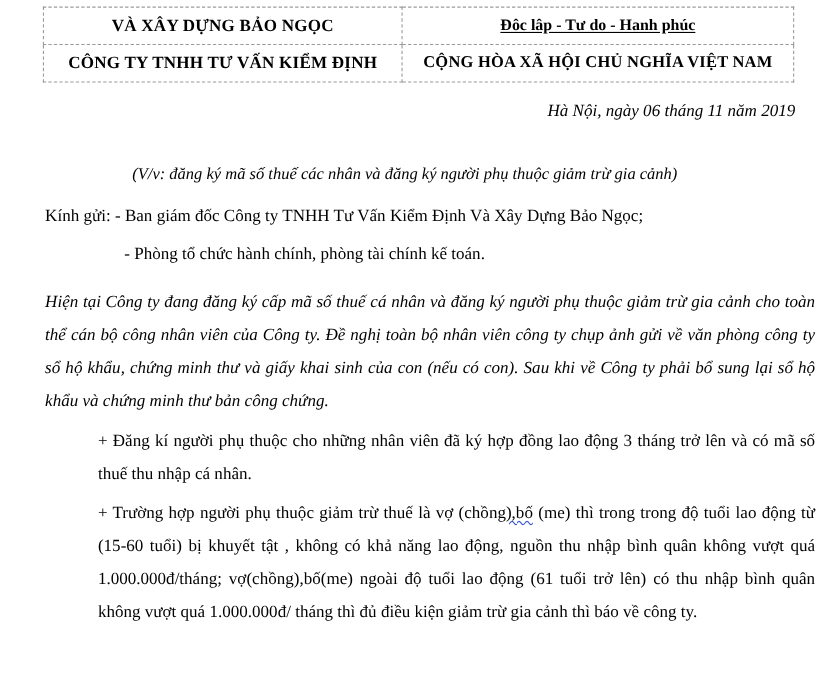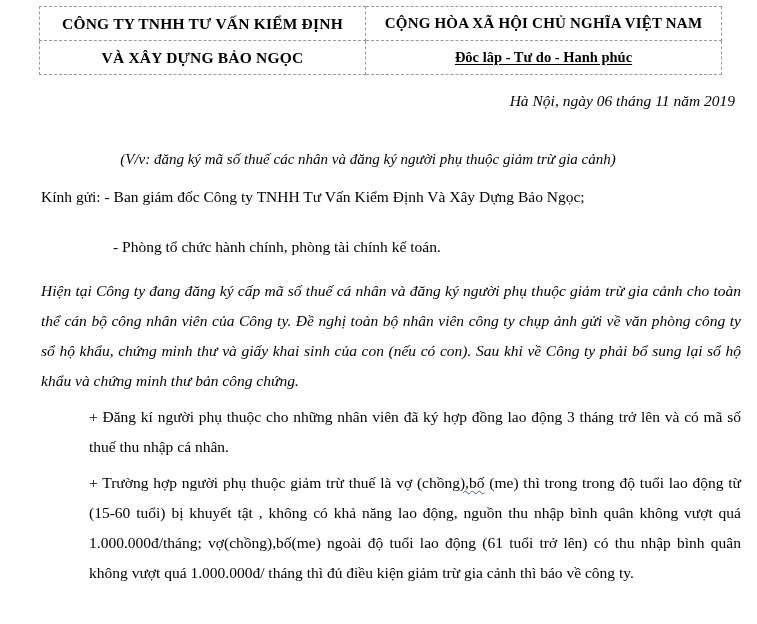--- a/index.html
+++ b/index.html
@@ -58,21 +58,21 @@
     font-weight: bold;
     font-size: 14.5px;
     text-decoration: underline;
     text-underline-offset: 2px;
     white-space: nowrap;
   }
 
   
   .date-line {
     position: absolute;
-    left: 12px;
+    left: 0;
     top: 92px;
     width: 723px;
     text-align: right;
     font-style: italic;
     font-size: 15.5px;
     font-family: Liberation Serif, serif;
   }
 
   
   .doc-title {
@@ -99,21 +99,21 @@
   .body-block {
     position: absolute;
     left: 41px;
     top: 182px;
     width: 700px;
     font-size: 15.5px;
     line-height: 30px;
   }
   .recipient-1 { white-space: nowrap; }
   .recipient-2 {
-    margin-top: 20px;
+    margin-top: 4px;
     padding-left: 72px;
     white-space: nowrap;
   }
   .para-main {
     margin-top: 14px;
     text-align: justify;
     font-style: italic;
   }
   .req-heading {
     margin-top: 10px;
@@ -136,33 +136,33 @@
   }
 </style>
 </head>
 <body>
 
 <div class="page">
 
   <table class="header-table">
     <tbody>
         <tr>
+      <td class="org-cell-2">
+        <div class="org-line">VÀ XÂY DỰNG BẢO NGỌC</div>
+      </td>
+      <td class="nation-cell-2">
+        <div class="motto">Đôc lâp - Tư do - Hanh phúc</div>
+      </td>
+    </tr>
+    <tr>
       <td class="org-cell-1">
         <div class="org-line">CÔNG TY TNHH TƯ VẤN KIỂM ĐỊNH</div>
       </td>
       <td class="nation-cell-1">
         <div class="nation-line">CỘNG HÒA XÃ HỘI CHỦ NGHĨA VIỆT NAM</div>
-      </td>
-    </tr>
-    <tr>
-      <td class="org-cell-2">
-        <div class="org-line">VÀ XÂY DỰNG BẢO NGỌC</div>
-      </td>
-      <td class="nation-cell-2">
-        <div class="motto">Đôc lâp - Tư do - Hanh phúc</div>
       </td>
     </tr>
   </tbody>
     </table>
 
   <div class="date-line">Hà Nội, ngày 06 tháng 11 năm 2019</div>
 
   <div class="doc-subtitle">(V/v: đăng ký mã số thuế các nhân và đăng ký người phụ thuộc giảm trừ gia cảnh)</div>
 
   <div class="body-block">

